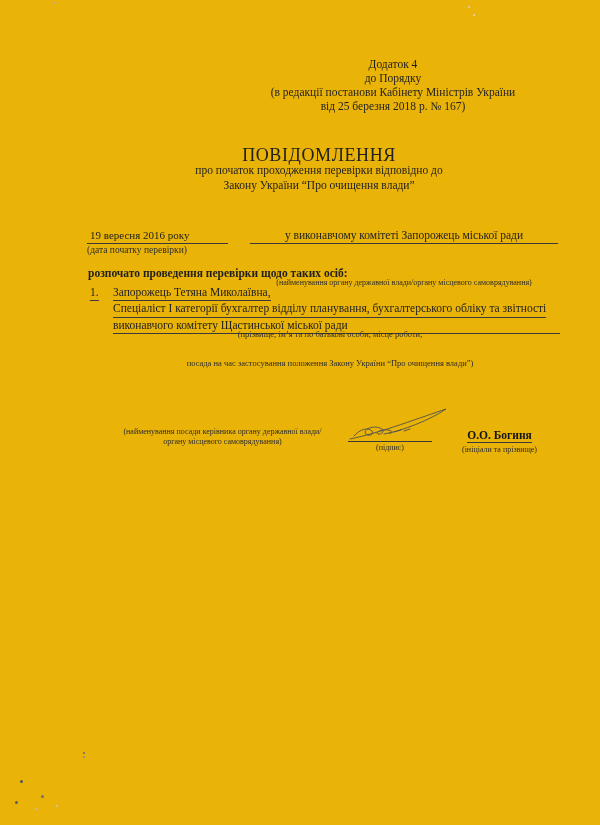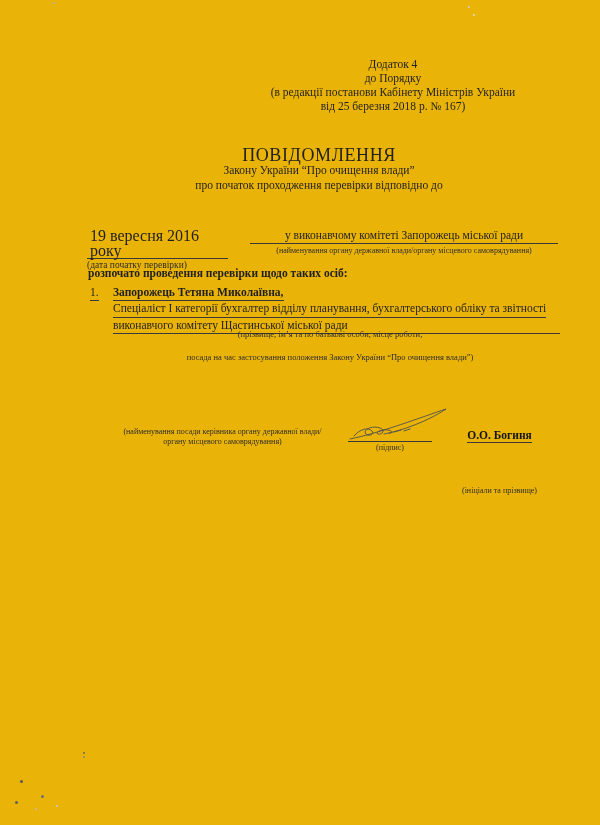--- a/index.html
+++ b/index.html
@@ -33,52 +33,52 @@
 
   <div class="abs center sz-head" style="left:248px;top:57px;width:290px;">
     <div>Додаток 4</div>
     <div>до Порядку</div>
     <div>(в редакції постанови Кабінету Міністрів України</div>
     <div>від 25 березня 2018 р. № 167)</div>
   </div>
 
   <div class="abs center" style="left:159px;top:148px;width:320px;">
     <div class="sz-title">ПОВІДОМЛЕННЯ</div>
+    <div class="sz-body">про початок проходження перевірки відповідно до</div>
     <div class="sz-body">Закону України “Про очищення влади”</div>
-    <div class="sz-body">про початок проходження перевірки відповідно до</div>
   </div>
 
   <div class="abs" style="left:87px;top:228px;width:141px;">
-    <div class="field-line" style="font-size:16px;line-height:15px;padding-left:3px;">19 вересня 2016 року</div>
+    <div class="field-line" style="font-size:11px;line-height:15px;padding-left:3px;">19 вересня 2016 року</div>
     <div class="sz-caption-lg" style="padding-top:1px;">(дата початку перевірки)</div>
   </div>
 
   <div class="abs center" style="left:250px;top:228px;width:308px;">
     <div class="field-line" style="font-size:11.5px;line-height:15px;">у виконавчому комітеті Запорожець міської ради</div>
-    <div class="sz-caption" style="padding-top:2px;">(найменування органу державної влади/органу місцевого самоврядування)</div>
+    <div class="sz-caption" style="padding-top:2px;margin-top:32px;">(найменування органу державної влади/органу місцевого самоврядування)</div>
   </div>
 
   <div class="abs sz-body" style="left:88px;top:266px;width:460px;font-weight:bold;">розпочато проведення перевірки щодо таких осіб:</div>
 
   <div class="abs" style="left:88px;top:285px;width:472px;">
     <div>
       <div class="abs sz-body" style="left:2px;top:0;">
         <span class="uspan">1.</span>
       </div>
       <div class="abs sz-body" style="left:25px;top:0;width:447px;">
-        <div style="line-height:15.3px;font-weight:bold;"><span class="uspan">Запорожець Тетяна Миколаївна,</span></div>
+        <div style="line-height:15.3px;"><span class="uspan">Запорожець Тетяна Миколаївна,</span></div>
         <div style="line-height:15.3px;"><span class="uspan">Спеціаліст І категорії бухгалтер відділу планування, бухгалтерського обліку та звітності</span></div>
         <div class="field-line" style="line-height:15.3px;">виконавчого комітету Щастинської міської ради</div>
       </div>
     </div>
   </div>
 
   <div class="abs center sz-caption-md" style="left:130px;top:329px;width:400px;">
     <div>(прізвище, ім’я та по батькові особи, місце роботи,</div>
-    <div style="margin-top:12px;">посада на час застосування положення Закону України “Про очищення влади”)</div>
+    <div style="margin-top:18px;">посада на час застосування положення Закону України “Про очищення влади”)</div>
   </div>
 
   <div>
 
     <div class="abs center" style="left:100px;top:425px;width:245px;">
       <div class="sz-caption" style="padding-top:2px;">
         <div>(найменування посади керівника органу державної влади/</div>
         <div>органу місцевого самоврядування)</div>
       </div>
     </div>
@@ -92,21 +92,21 @@
         </g>
       </svg>
       <div class="field-line" style="position:absolute;left:8px;top:38px;width:84px;"></div>
       <div class="sz-caption center" style="position:absolute;left:8px;top:40px;width:84px;">(підпис)</div>
     </div>
 
     <div class="abs center" style="left:442px;top:428px;width:115px;">
       <div style="font-size:11.5px;line-height:14px;">
         <span class="uspan bold">О.О. Богиня</span>
       </div>
-      <div class="sz-caption" style="padding-top:2px;margin-top:41px;">(ініціали та прізвище)</div>
+      <div class="sz-caption" style="padding-top:2px;">(ініціали та прізвище)</div>
     </div>
   </div>
 
   <div class="speck" style="left:53px;top:2px;width:2px;height:2px;background:#b5b5b5;"></div>
   <div class="speck" style="left:468px;top:6px;width:2px;height:2px;background:#d2d2d2;"></div>
   <div class="speck" style="left:473px;top:14px;width:2px;height:2px;background:#d8d8d8;"></div>
   <div class="speck" style="left:83px;top:752px;width:2px;height:2px;background:#6a6a6a;"></div>
   <div class="speck" style="left:83px;top:756px;width:2px;height:2px;background:#8a8a8a;"></div>
   <div class="speck" style="left:20px;top:780px;width:3px;height:3px;background:#555;"></div>
   <div class="speck" style="left:41px;top:795px;width:3px;height:3px;background:#6f6f6f;"></div>

